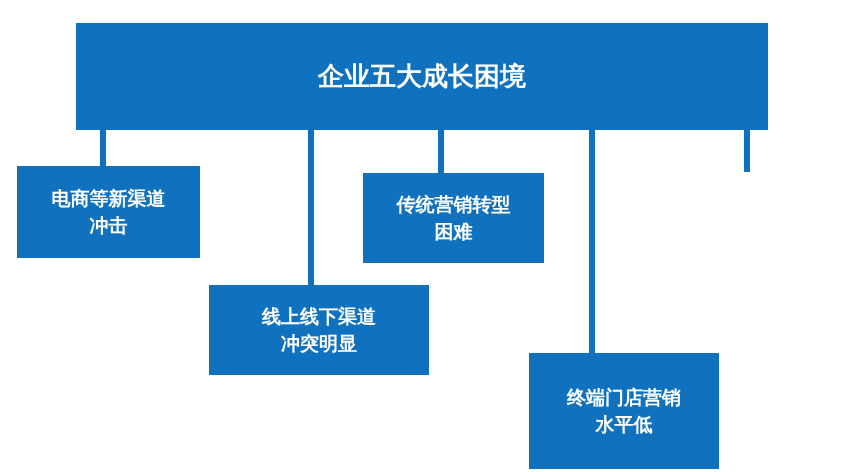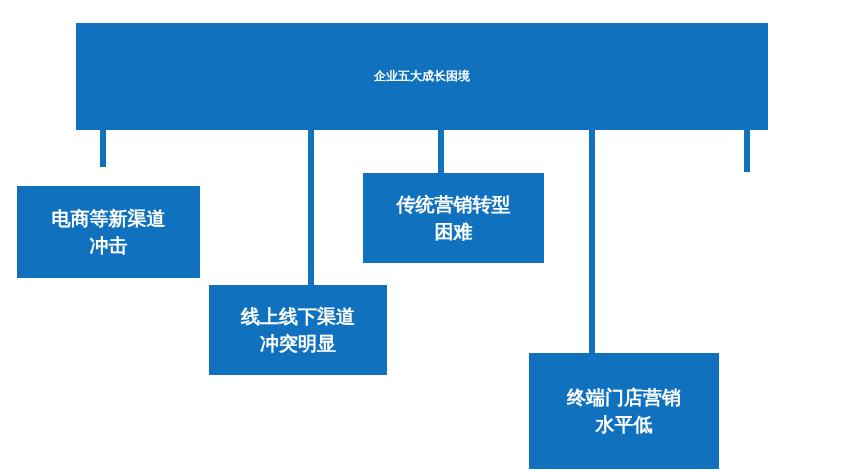--- a/index.html
+++ b/index.html
@@ -28,28 +28,28 @@
     box-sizing: border-box;
   }
   .box .line {
     display: block;
   }
   .header-box {
     left: 76px;
     top: 23px;
     width: 692px;
     height: 107px;
-    font-size: 12px;
+    font-size: 26px;
   }
   .child-box {
     font-size: 19px;
     line-height: 27px;
   }
-  .node-1 { left: 17px;  top: 166px; width: 183px; height: 92px; margin-top: 20px; }
-  .node-2 { left: 209px; top: 285px; width: 178px; height: 90px; }
+  .node-1 { left: 17px;  top: 166px; width: 183px; height: 92px; }
+  .node-2 { left: 209px; top: 285px; width: 220px; height: 90px; }
   .node-3 { left: 343px; top: 173px; width: 181px; height: 90px; margin-left: 20px; }
   .node-4 { left: 529px; top: 353px; width: 190px; height: 116px; }
   .node-5 { left: 652px; top: 172px; width: 179px; height: 91px; }
   .connector {
     position: absolute;
     width: 6px;
     background: var(--accent, #1072BE);
   }
   .conn-1 { left: 100px; top: 130px; height: 37px; }
   .conn-2 { left: 308px; top: 130px; height: 155px; }

